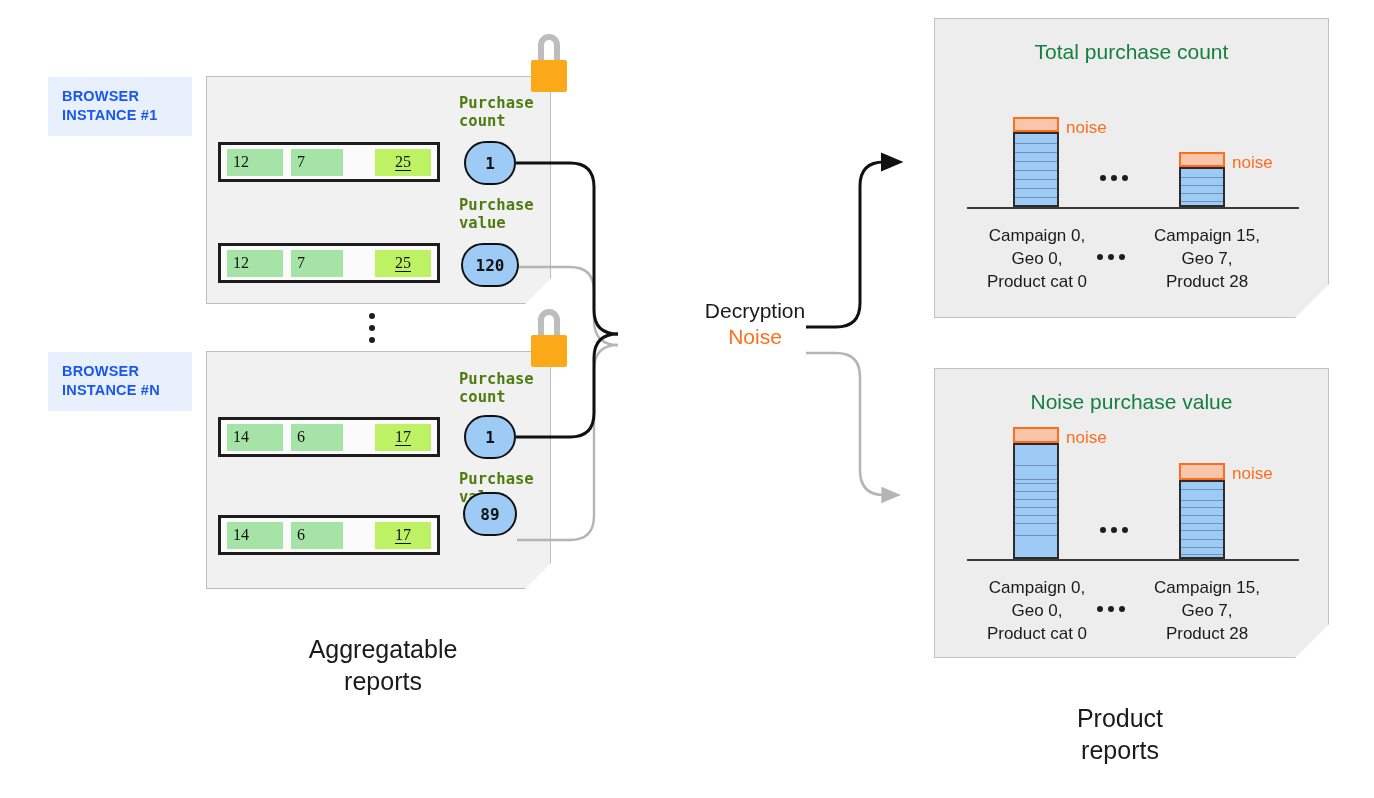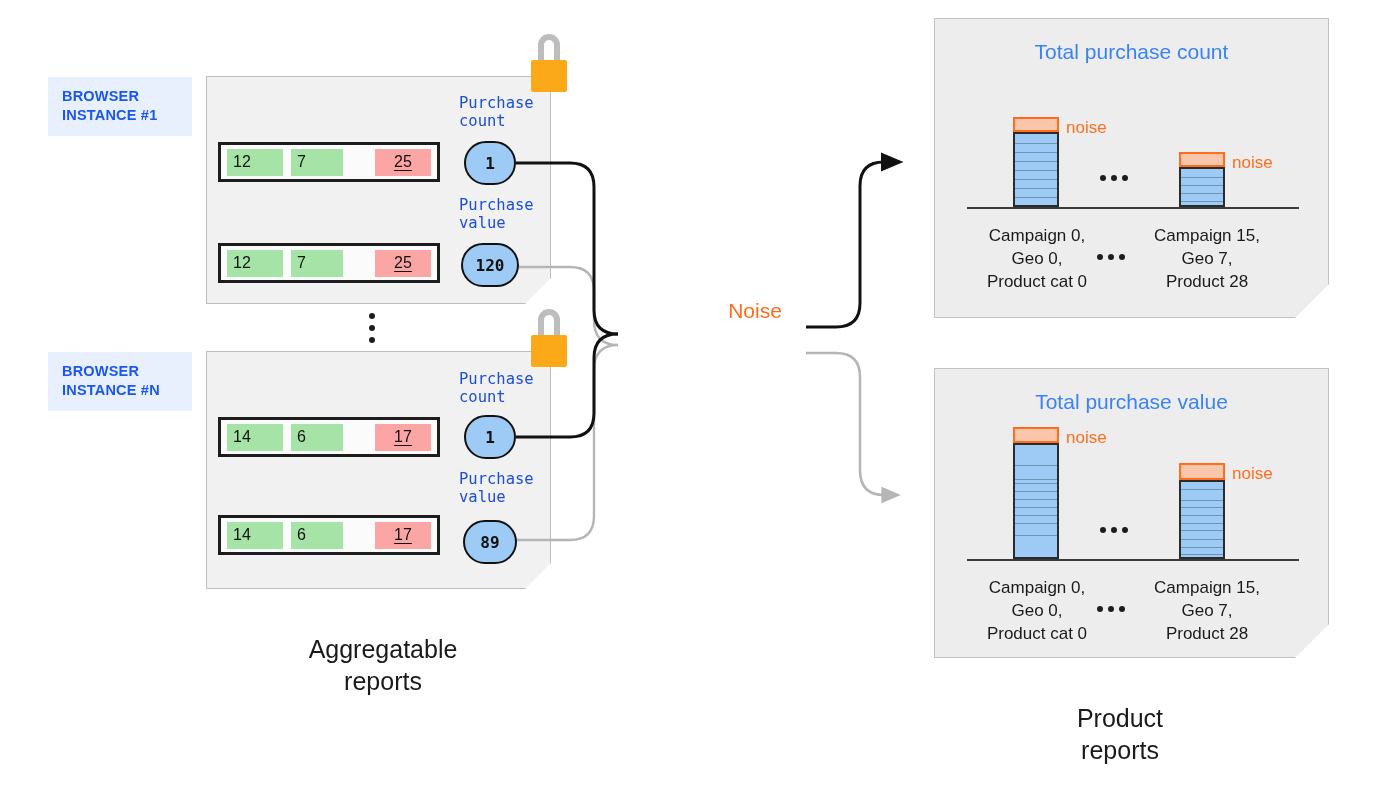--- a/index.html
+++ b/index.html
@@ -44,48 +44,48 @@
   .report-row{
     position:absolute;
     background:#fbfbfb;
     border:3px solid #1d1d1d;
     box-sizing:border-box;
     display:flex;
     align-items:center;
     padding:0 6px;
   }
   .cell{
-    font-family:Liberation Sans, sans-serif;
+    font-family:Liberation Serif, serif;
     font-size:16px;
     line-height:1;
     padding:5px 6px 6px 6px;
     box-sizing:border-box;
     color:#111;
   }
   .cell.green{background:#a6e3a6;}
   .cell.c1{width:56px;}
   .cell.c2{width:52px;margin-left:8px;}
   .cell.yellow{
-    background:#fca5a5;
+    background:#bef264;
     width:56px;
     margin-left:auto;
     text-align:center;
     text-decoration:underline;
     text-underline-offset:3px;
   }
 
   
   .metric-label{
     position:absolute;
     font-family:"DejaVu Sans Mono","Liberation Mono",monospace;
-    font-weight:normal;
+    font-weight:bold;
     font-size:15.5px;
     line-height:18px;
     white-space:pre-line;
-    color:#1d4ed8;
+    color:#4d7c0f;
   }
   .pill{
     position:absolute;
     background:#9ecbf5;
     border:2.5px solid #111;
     border-radius:26px;
     height:44px;
     display:flex;align-items:center;justify-content:center;
     font-family:"DejaVu Sans Mono","Liberation Mono",monospace;
     font-weight:bold;
@@ -122,21 +122,21 @@
     background:#ededed;
     border:1px solid #c2c2c2;
     box-sizing:border-box;
     -webkit-clip-path:polygon(0 0,100% 0,100% calc(100% - 34px),calc(100% - 34px) 100%,0 100%);
     clip-path:polygon(0 0,100% 0,100% calc(100% - 34px),calc(100% - 34px) 100%,0 100%);
   }
   #card-count{left:934px;top:18px;width:395px;height:300px;}
   #card-value{left:934px;top:368px;width:395px;height:290px;}
   .card-title{
     position:absolute;left:0;top:30px;width:100%;
-    text-align:center;font-size:21px;color:#3b82f6;
+    text-align:center;font-size:21px;color:#15803d;
   }
   .axis{
     position:absolute;height:2px;background:#3b3b3b;
   }
   .bar{
     position:absolute;
     background:#9ecbf5;
     border:2px solid #2b2b2b;
     box-sizing:border-box;
   }
@@ -227,29 +227,30 @@
     <span class="cell green c2">6</span>
     <span class="cell yellow">17</span>
   </div>
 
   <div class="metric-label" style="left:459px;top:370px;">Purchase
 count</div>
   <div class="pill" style="left:464px;top:415px;width:52px;">1</div>
 
   <div class="metric-label" style="left:459px;top:470px;">Purchase
 value</div>
-  <div class="pill" style="left:463px;top:520px;width:54px;">89</div>
+  <div class="pill" style="left:463px;top:492px;width:54px;">89</div>
 
   <div class="vdots">
     <span></span>
       <span></span>
       <span></span>
   </div>
 
   <div class="process">
+    <div>Decryption</div>
     <div class="noise-word">Noise</div>
   </div>
 
   <div class="summary-card" id="card-count"></div>
   <div class="card-title" style="left:934px;top:40px;width:395px;">Total purchase count</div>
 
   <div class="axis" style="left:967px;top:207px;width:332px;"></div>
 
   <div class="noise-seg" style="left:1013px;top:117px;width:46px;height:15px;"></div>
   <div class="bar" style="left:1013px;top:132px;width:46px;height:75px;">
@@ -284,21 +285,21 @@
   <div class="cat-label" style="left:1130px;top:224px;width:154px;">Campaign 15,
 Geo 7,
 Product 28</div>
   <div class="hdots" style="left:1097px;top:254px;">
     <span></span>
       <span></span>
       <span></span>
   </div>
 
   <div class="summary-card" id="card-value"></div>
-  <div class="card-title" style="left:934px;top:390px;width:395px;">Total purchase value</div>
+  <div class="card-title" style="left:934px;top:390px;width:395px;">Noise purchase value</div>
 
   <div class="axis" style="left:967px;top:559px;width:332px;"></div>
 
   <div class="noise-seg" style="left:1013px;top:427px;width:46px;height:16px;"></div>
   <div class="bar" style="left:1013px;top:443px;width:46px;height:116px;">
     <div class="stripe" style="top:20px"></div>
       <div class="stripe" style="top:34px"></div>
     <div class="stripe" style="top:38px"></div>
       <div class="stripe" style="top:46px"></div>
     <div class="stripe" style="top:54px"></div>

